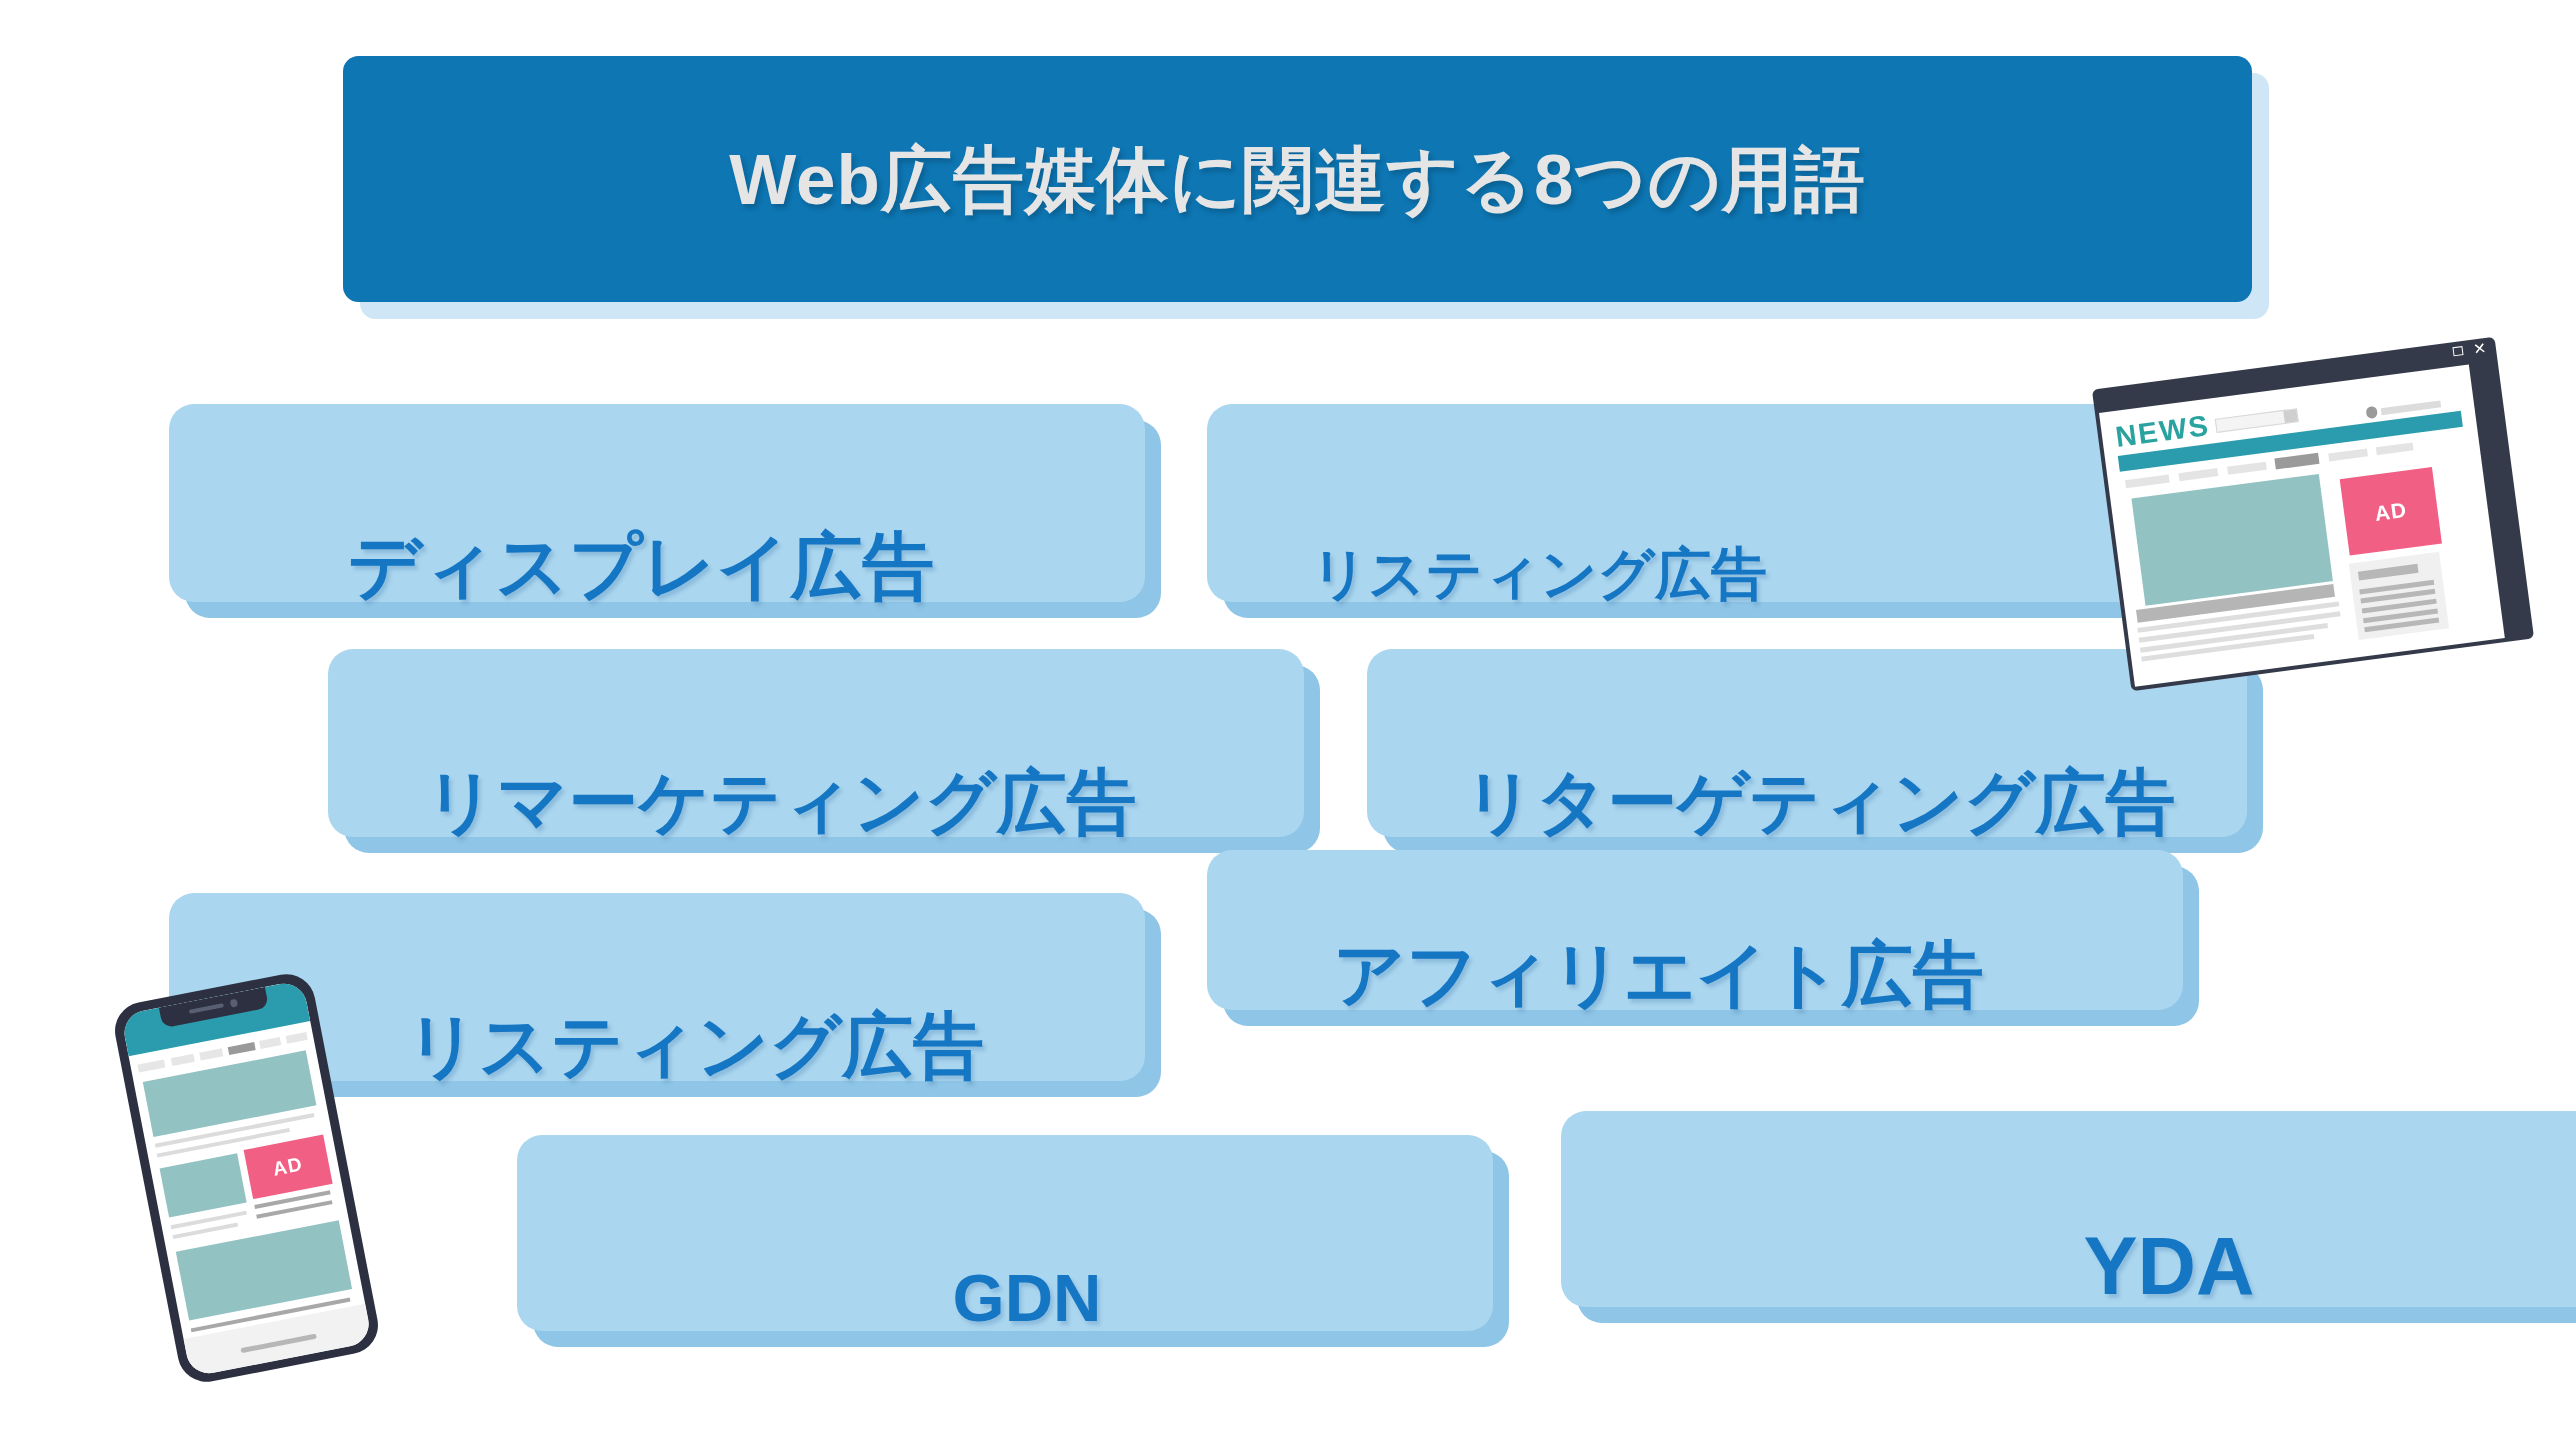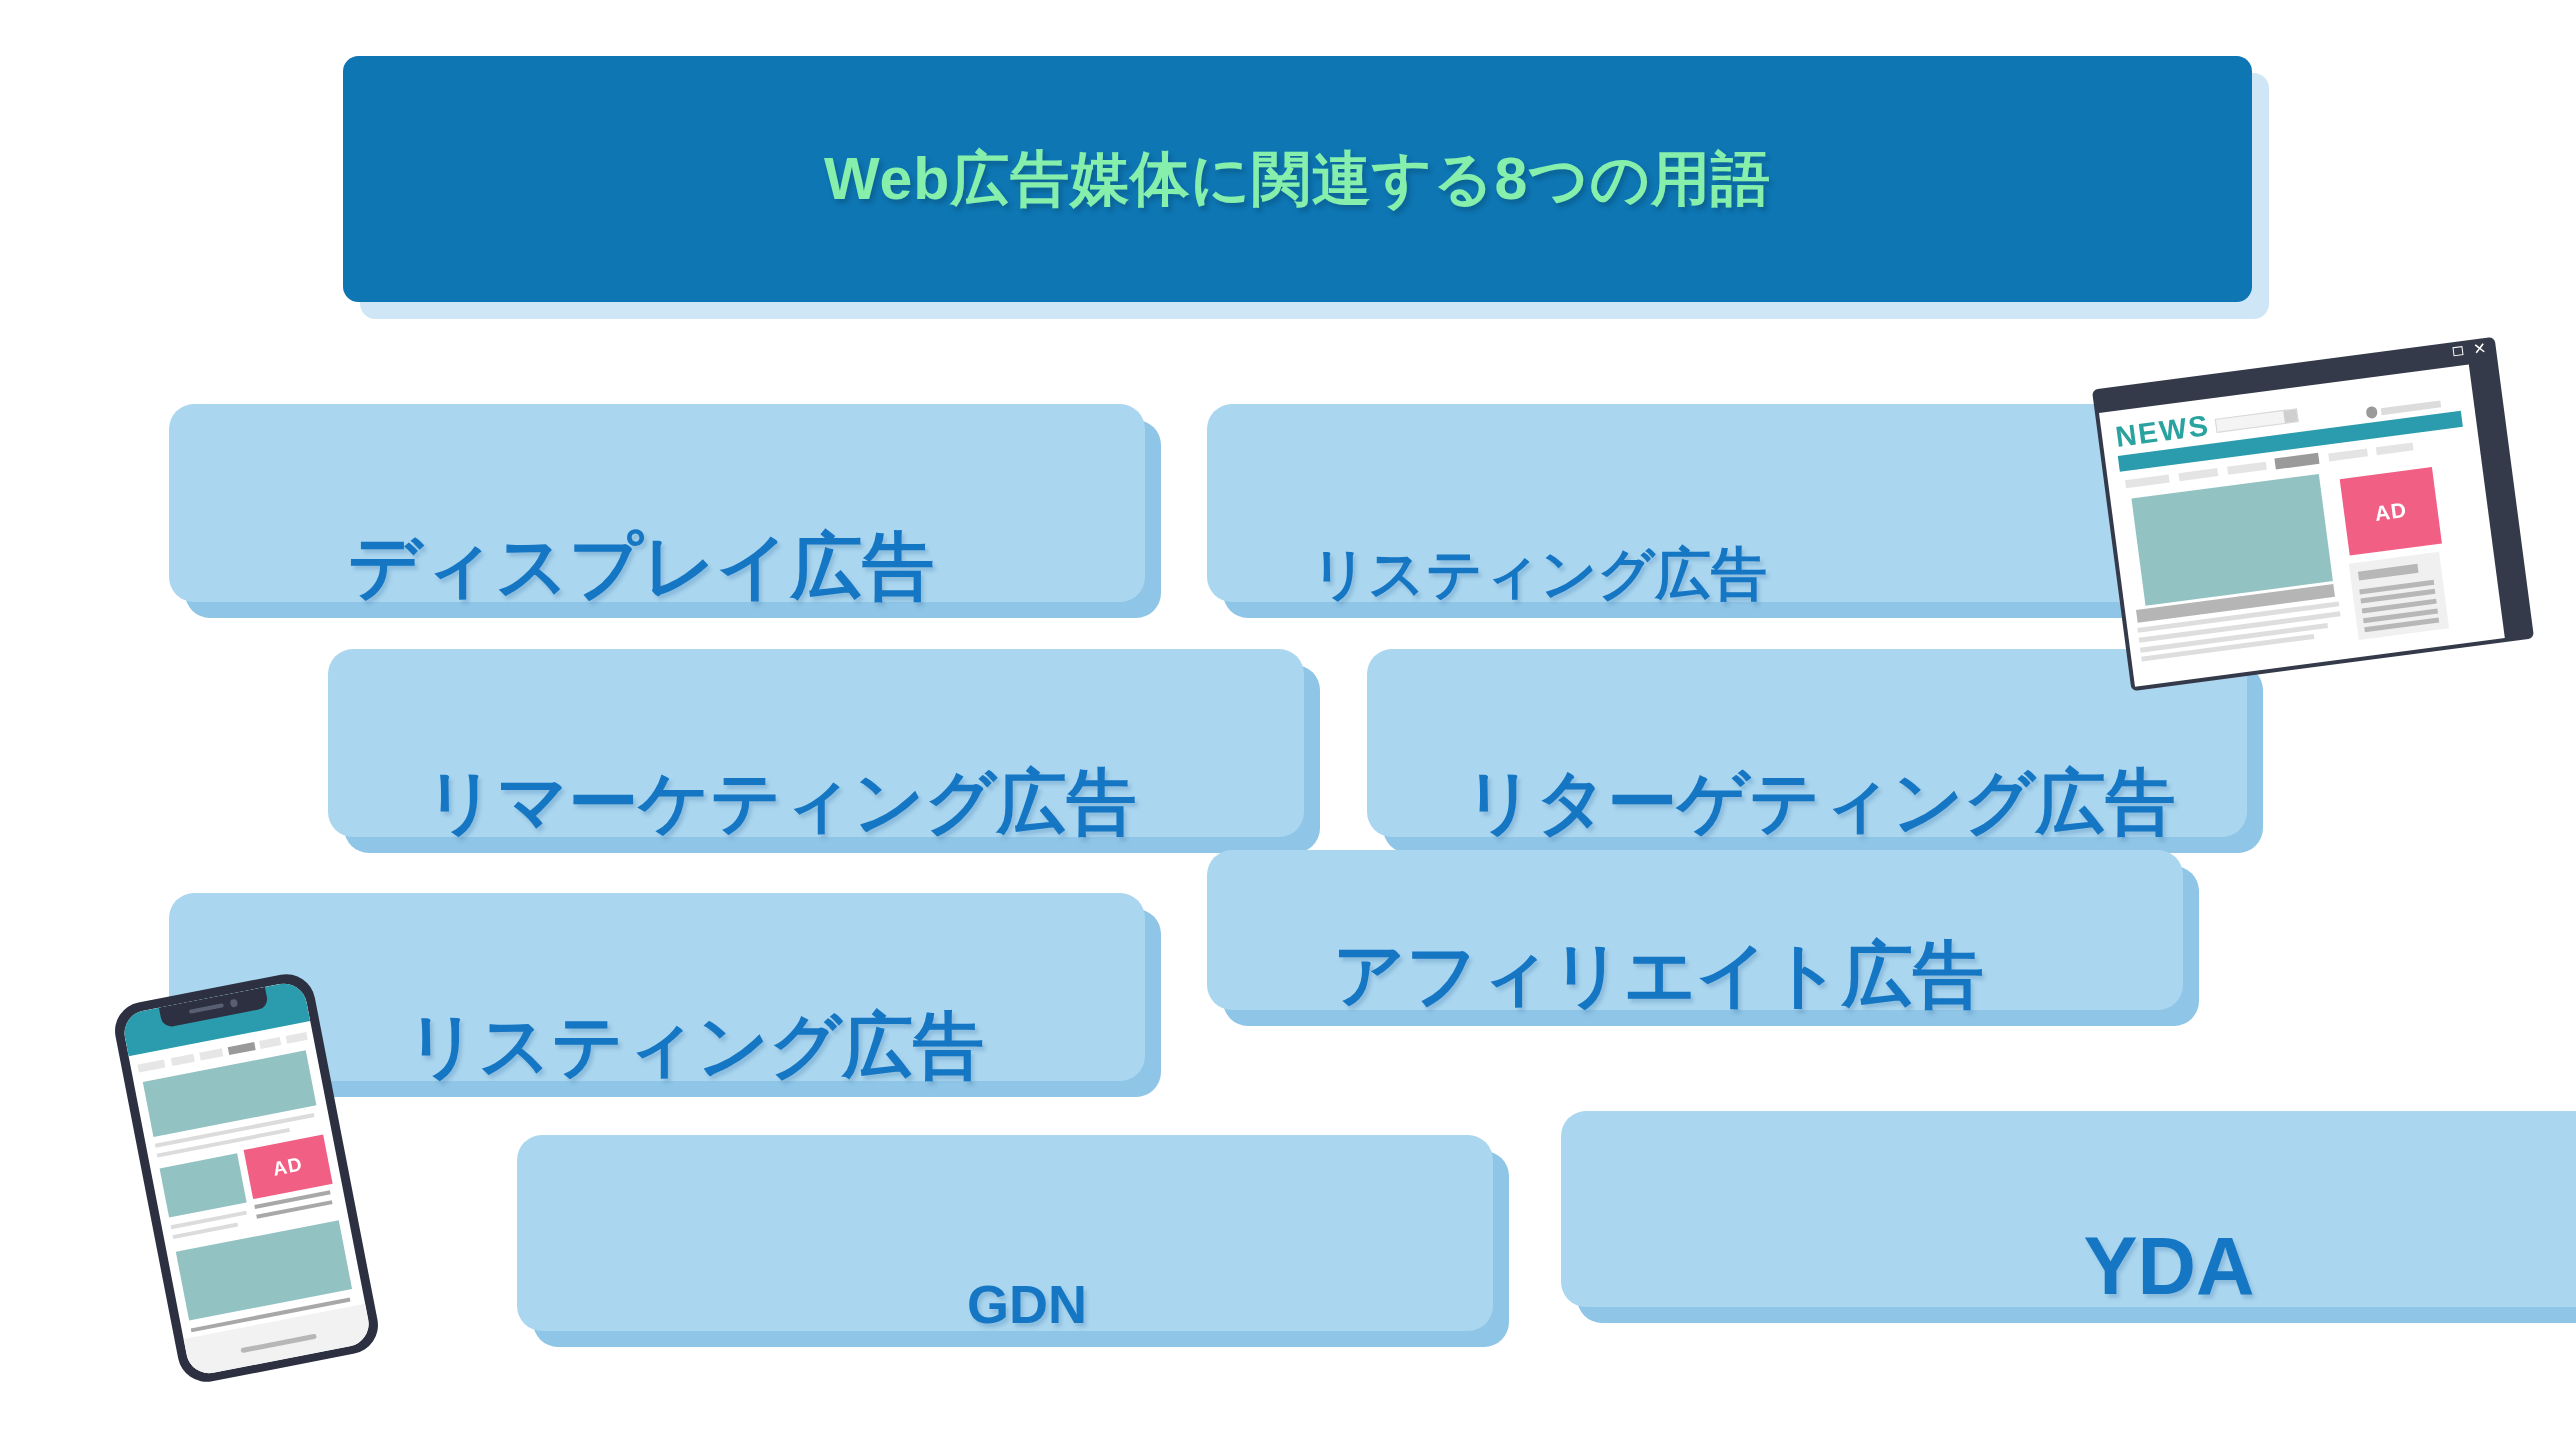--- a/index.html
+++ b/index.html
@@ -48,22 +48,22 @@
     top: 0;
     width: 1909px;
     height: 246px;
     background: #0d76b3;
     border-radius: 15.5px;
     display: flex;
     align-items: center;
     justify-content: center;
   }
   .banner-title {
-    color: #86efac;
-    font-size: 59px;
+    color: #e5e5e5;
+    font-size: 71px;
     font-weight: bold;
     letter-spacing: 1px;
     line-height: 1;
     white-space: nowrap;
     text-shadow: 2.9px 3.9px 5.8px rgba(0,0,0,0.18);
   }
   
   .banner-tail-shadow {
     position: absolute;
     left: 992px;
@@ -132,21 +132,21 @@
   #pill-retarget  { left: 1367px; top: 649px;  width: 880px; height: 188px; }
   #pill-retarget  .pill-label { font-size: 70px; margin-left: 53px; }
 
   #pill-native    { left: 169px;  top: 893px;  width: 976px; height: 188px; }
   #pill-native    .pill-label { font-size: 71px; margin-left: 193px; }
 
   #pill-affiliate { left: 1207px; top: 850px;  width: 976px; height: 160px; }
   #pill-affiliate .pill-label { font-size: 71px; margin-left: 82px; }
 
   #pill-gdn       { left: 517px;  top: 1135px; width: 976px; height: 196px; }
-  #pill-gdn       .pill-label { font-size: 54px; }
+  #pill-gdn       .pill-label { font-size: 67px; }
 
   #pill-yda       { left: 1545px; top: 1111px; width: 1172px; height: 196px; margin-left: 16px; }
   #pill-yda       .pill-label { font-size: 81px; }
 
   
   #browser-illustration {
     position: absolute;
     left: 2110px;
     top: 362px;
     width: 406px;

